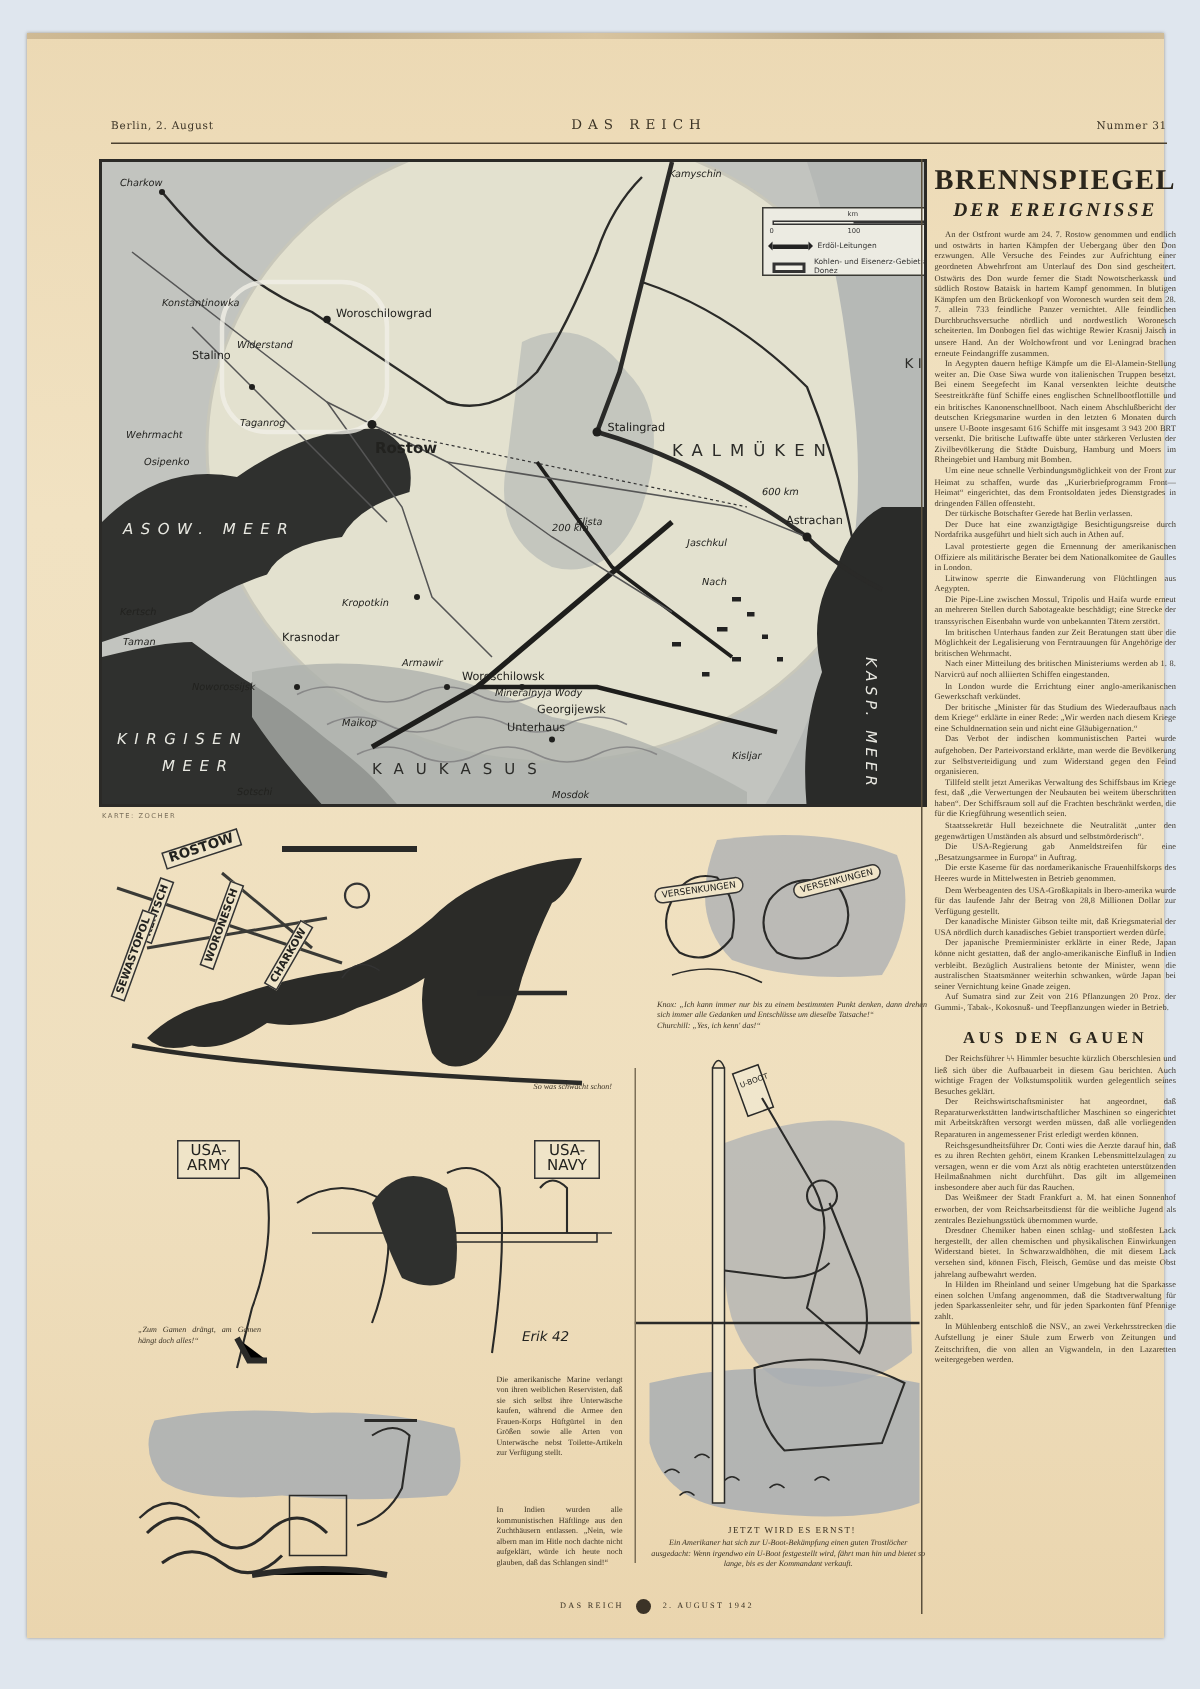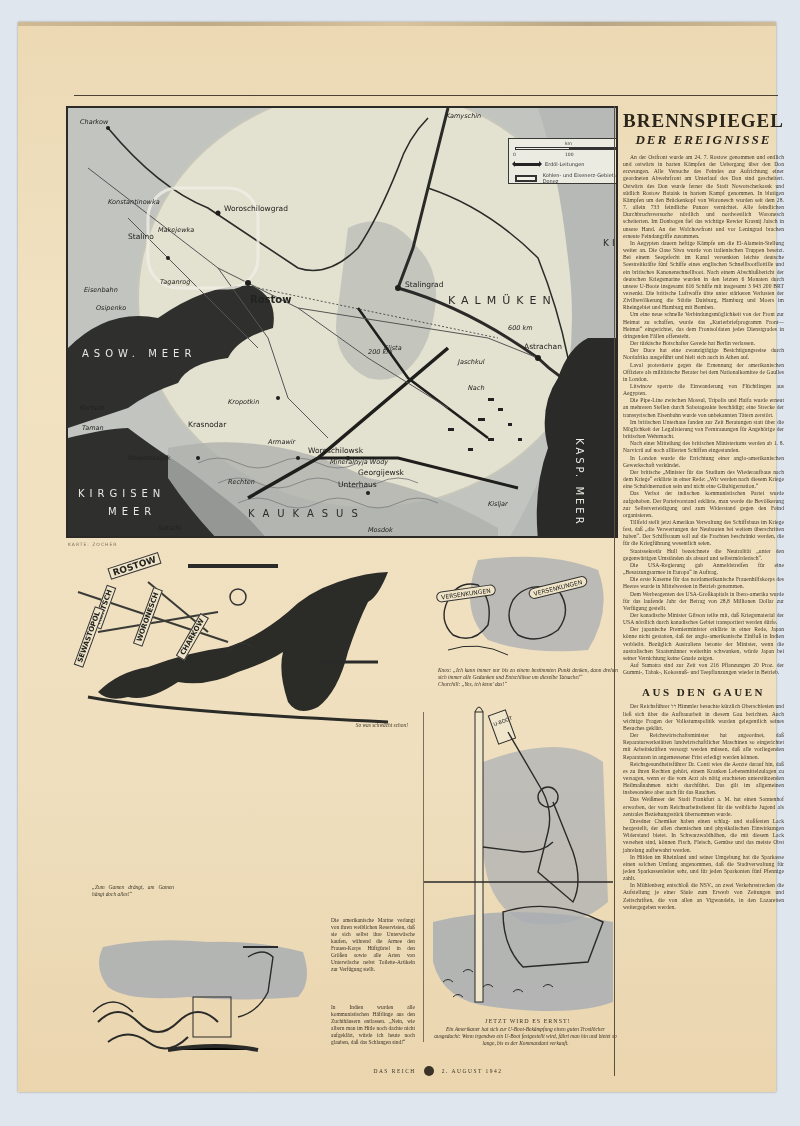--- a/index.html
+++ b/index.html
@@ -30,21 +30,21 @@
     .masthead .right { position: absolute; right: 0; top: 2px; font-size: 7px; letter-spacing: .5px; }
     .rule { position: absolute; left: 56px; width: 704px; top: 73px; height: 1px; background: #4b4130; }
 
     
     .map {
       position: absolute; left: 48px; top: 84px; width: 552px; height: 432px;
       background: #c2c4bf; border: 2px solid #2b2a27; overflow: hidden;
     }
     .map svg { position: absolute; left: 0; top: 0; }
     .map-label { position: absolute; font-family: "DejaVu Sans", sans-serif; color: #22221f; white-space: nowrap; }
-    .map-label.sea { color: #e9e9e2; letter-spacing: 5px; font-size: 10px; }
+    .map-label.sea { color: #e9e9e2; letter-spacing: 5px; font-size: 10px; font-style: italic; }
     .map-label.region { letter-spacing: 6px; font-size: 11px; color: #2c2c29; }
     .map-label.city { font-size: 6.5px; font-style: italic; }
     .map-label.big { font-size: 10px; font-weight: bold; }
     .map-label.mid { font-size: 7.5px; font-weight: normal; }
     .legend {
       position: absolute; left: 440px; top: 30px; width: 122px; height: 46px;
       background: #ecebe2; border: 1px solid #3a3a35; font-family: "DejaVu Sans", sans-serif;
       font-size: 5px; color: #333;
     }
     .legend .scale { position: absolute; left: 6px; top: 8px; width: 108px; height: 3px; border: 1px solid #333; }
@@ -89,20 +89,25 @@
       font-family: "Liberation Serif", serif; font-size: 5.5px; letter-spacing: 1.5px; color: #3a3224;
       display: flex; align-items: center; justify-content: center; gap: 8px;
     }
     .footer .emblem { width: 10px; height: 10px; border-radius: 50%; background: #3b3327; display: inline-block; }
   </style>
 </head>
 <body>
 
 <div class="page">
 
+  <div class="masthead">
+    <span class="left">Berlin, 2. August</span>
+    <span class="center">DAS REICH</span>
+    <span class="right">Nummer 31</span>
+  </div>
   <div class="rule"></div>
 
   <div class="map">
     <svg width="552" height="432" viewBox="0 0 552 432">
 
       <ellipse cx="300" cy="190" rx="230" ry="210" fill="#e3e1cf"></ellipse>
       <ellipse cx="300" cy="190" rx="230" ry="210" fill="none" stroke="#c8c7ba" stroke-width="2"></ellipse>
 
       <path d="M470 0 L552 0 L552 432 L440 432 Q520 300 500 150 Q490 60 470 0Z" fill="#b6b9b6"></path>
 
@@ -195,30 +200,30 @@
     <span class="map-label mid" style="left:156px; top:96px">Woroschilowgrad</span>
     <span class="map-label mid" style="left:120px; top:312px">Krasnodar</span>
     <span class="map-label mid" style="left:240px; top:338px">Woroschilowsk</span>
     <span class="map-label mid" style="left:290px; top:360px">Georgijewsk</span>
     <span class="map-label mid" style="left:270px; top:372px">Unterhaus</span>
     <span class="map-label city" style="left:262px; top:350px">Mineralnyja Wody</span>
 
     <span class="map-label city" style="left:12px; top:10px">Charkow</span>
     <span class="map-label city" style="left:378px; top:4px">Kamyschin</span>
     <span class="map-label mid" style="left:60px; top:124px">Stalino</span>
-    <span class="map-label city" style="left:90px; top:118px">Makejewka</span>
+    <span class="map-label city" style="left:90px; top:118px">Widerstand</span>
     <span class="map-label city" style="left:40px; top:90px">Konstantinowka</span>
     <span class="map-label city" style="left:92px; top:170px">Taganrog</span>
-    <span class="map-label city" style="left:16px; top:178px">Eisenbahn</span>
+    <span class="map-label city" style="left:16px; top:178px">Wehrmacht</span>
     <span class="map-label city" style="left:28px; top:196px">Osipenko</span>
     <span class="map-label city" style="left:12px; top:296px">Kertsch</span>
     <span class="map-label city" style="left:14px; top:316px">Taman</span>
     <span class="map-label city" style="left:60px; top:346px">Noworossijsk</span>
     <span class="map-label city" style="left:90px; top:416px">Sotschi</span>
-    <span class="map-label city" style="left:160px; top:370px">Rechten</span>
+    <span class="map-label city" style="left:160px; top:370px">Maikop</span>
     <span class="map-label city" style="left:200px; top:330px">Armawir</span>
     <span class="map-label city" style="left:160px; top:290px">Kropotkin</span>
     <span class="map-label city" style="left:420px; top:392px">Kisljar</span>
     <span class="map-label city" style="left:300px; top:418px">Mosdok</span>
     <span class="map-label city" style="left:316px; top:236px">Elista</span>
     <span class="map-label city" style="left:390px; top:250px">Jaschkul</span>
     <span class="map-label city" style="left:400px; top:276px">Nach</span>
 
     <span class="map-label city" style="left:300px; top:240px; font-style:italic">200 km</span>
     <span class="map-label city" style="left:440px; top:216px; font-style:italic">600 km</span>
@@ -253,20 +258,35 @@
       <path d="M30 100 Q60 90 90 105" stroke="#2a2a28" fill="none"></path>
     </svg>
     <span class="map-label" style="left:18px; top:38px; font-size:6px; border:1px solid #333; border-radius:6px; background:#efe4c8; padding:1px 4px; transform:rotate(-8deg)">VERSENKUNGEN</span>
     <span class="map-label" style="left:110px; top:32px; font-size:6px; border:1px solid #333; border-radius:6px; background:#efe4c8; padding:1px 4px; transform:rotate(-14deg)">VERSENKUNGEN</span>
   </div>
   <div class="caption" style="left:420px; top:645px; width:180px">
     <div>Knox: „Ich kann immer nur bis zu einem bestimmten Punkt denken, dann drehen sich immer alle Gedanken und Entschlüsse um dieselbe Tatsache!“</div>
     <div>Churchill: „Yes, ich kenn' das!“</div>
   </div>
 
+  <div class="cartoon" style="left:80px; top:720px; width:315px; height:175px">
+    <svg width="315" height="175" viewBox="0 0 315 175">
+      <rect x="200" y="80" width="100" height="6" fill="none" stroke="#2a2a28"></rect>
+      <path d="M110 80 L310 80" stroke="#2a2a28" stroke-width="1"></path>
+      <path d="M55 40 Q70 30 80 50 Q85 90 70 130 L60 170" stroke="#2a2a28" fill="none" stroke-width="1.4"></path>
+      <path d="M100 60 Q130 40 160 60 Q165 100 150 140" stroke="#2a2a28" fill="none" stroke-width="1.4"></path>
+      <path d="M150 60 Q170 30 200 50 Q210 80 205 110 Q190 120 170 110 Q160 90 150 60Z" fill="#2f302e"></path>
+      <path d="M200 40 Q220 30 235 50 Q240 90 230 160" stroke="#2a2a28" fill="none" stroke-width="1.4"></path>
+      <path d="M60 150 L68 165 L80 165" stroke="#2a2a28" stroke-width="4"></path>
+      <path d="M262 50 Q270 40 280 50 L280 80" stroke="#2a2a28" fill="none" stroke-width="1.4"></path>
+    </svg>
+    <span class="map-label" style="left:20px; top:18px; font-size:10px; border:1px solid #333; background:#efe4c8; padding:2px 4px; line-height:10px; text-align:center; width:42px; white-space:normal">USA-ARMY</span>
+    <span class="map-label" style="left:258px; top:18px; font-size:10px; border:1px solid #333; background:#efe4c8; padding:2px 4px; line-height:10px; text-align:center; width:44px; white-space:normal">USA-NAVY</span>
+    <span class="map-label" style="left:250px; top:145px; font-size:9px; font-style:italic">Erik 42</span>
+  </div>
   <div class="caption" style="left:74px; top:862px; width:82px">„Zum Gamen drängt, am Gamen hängt doch alles!“</div>
   <div class="caption plain" style="left:313px; top:895px; width:84px">Die amerikanische Marine verlangt von ihren weiblichen Reservisten, daß sie sich selbst ihre Unterwäsche kaufen, während die Armee den Frauen-Korps Hüftgürtel in den Größen sowie alle Arten von Unterwäsche nebst Toilette-Artikeln zur Verfügung stellt.</div>
 
   <div class="cartoon" style="left:70px; top:910px; width:240px; height:130px">
     <svg width="240" height="130" viewBox="0 0 240 130">
       <path d="M15 15 Q60 5 120 10 Q170 8 215 20 Q225 50 210 65 Q150 70 100 65 Q40 70 20 55 Q5 35 15 15Z" fill="#a9aeb3" opacity=".85"></path>
       <path d="M10 90 Q30 70 50 90 Q70 110 90 90 Q110 70 130 90" stroke="#2a2a28" stroke-width="2" fill="none"></path>
       <path d="M20 110 Q40 95 60 110 Q80 125 100 105" stroke="#2a2a28" stroke-width="2" fill="none"></path>
       <path d="M5 80 Q25 60 45 80" stroke="#2a2a28" stroke-width="1.5" fill="none"></path>
       <rect x="105" y="65" width="38" height="40" fill="none" stroke="#2a2a28"></rect>

